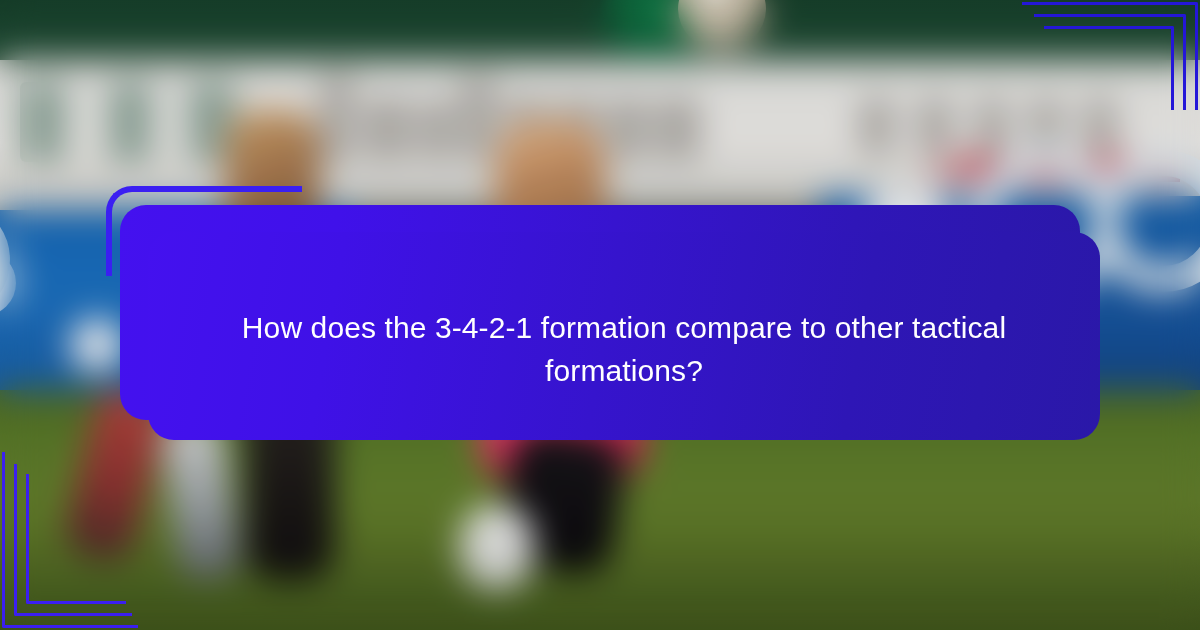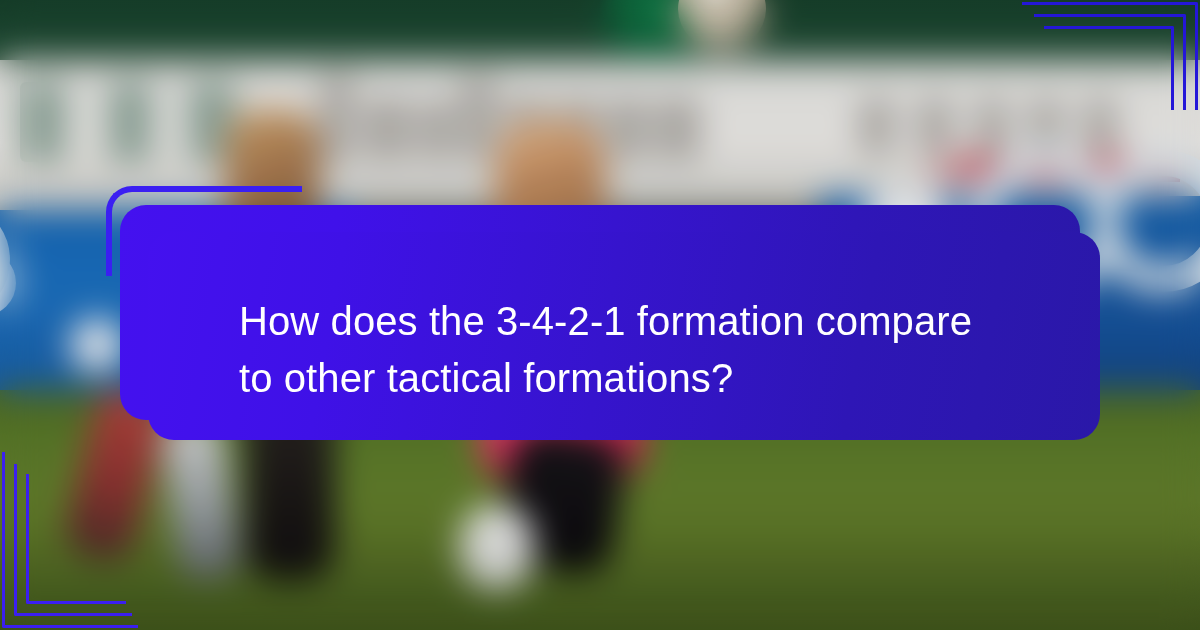--- a/index.html
+++ b/index.html
@@ -203,22 +203,23 @@
   }
 
   .card-text {
     position:absolute;
     left:148px; top:232px; width:952px; height:208px;
     display:flex; align-items:center; justify-content:center;
     padding:0 60px;
   }
   .headline {
     color:#ffffff;
-    font-size:40px;
+    font-size:30px;
     line-height:1.42;
+    text-align:center;
     font-weight:400;
     letter-spacing:.1px;
     max-width:770px;
     margin-top:27px;
   }
 </style>
 </head>
 <body>
 
 <div id="stage">

